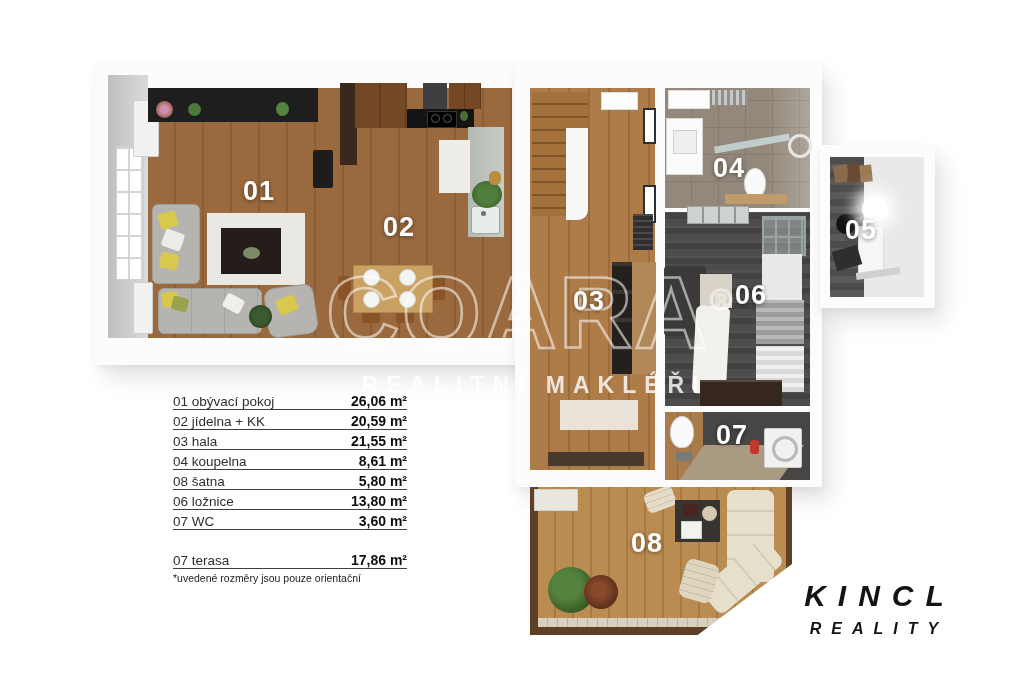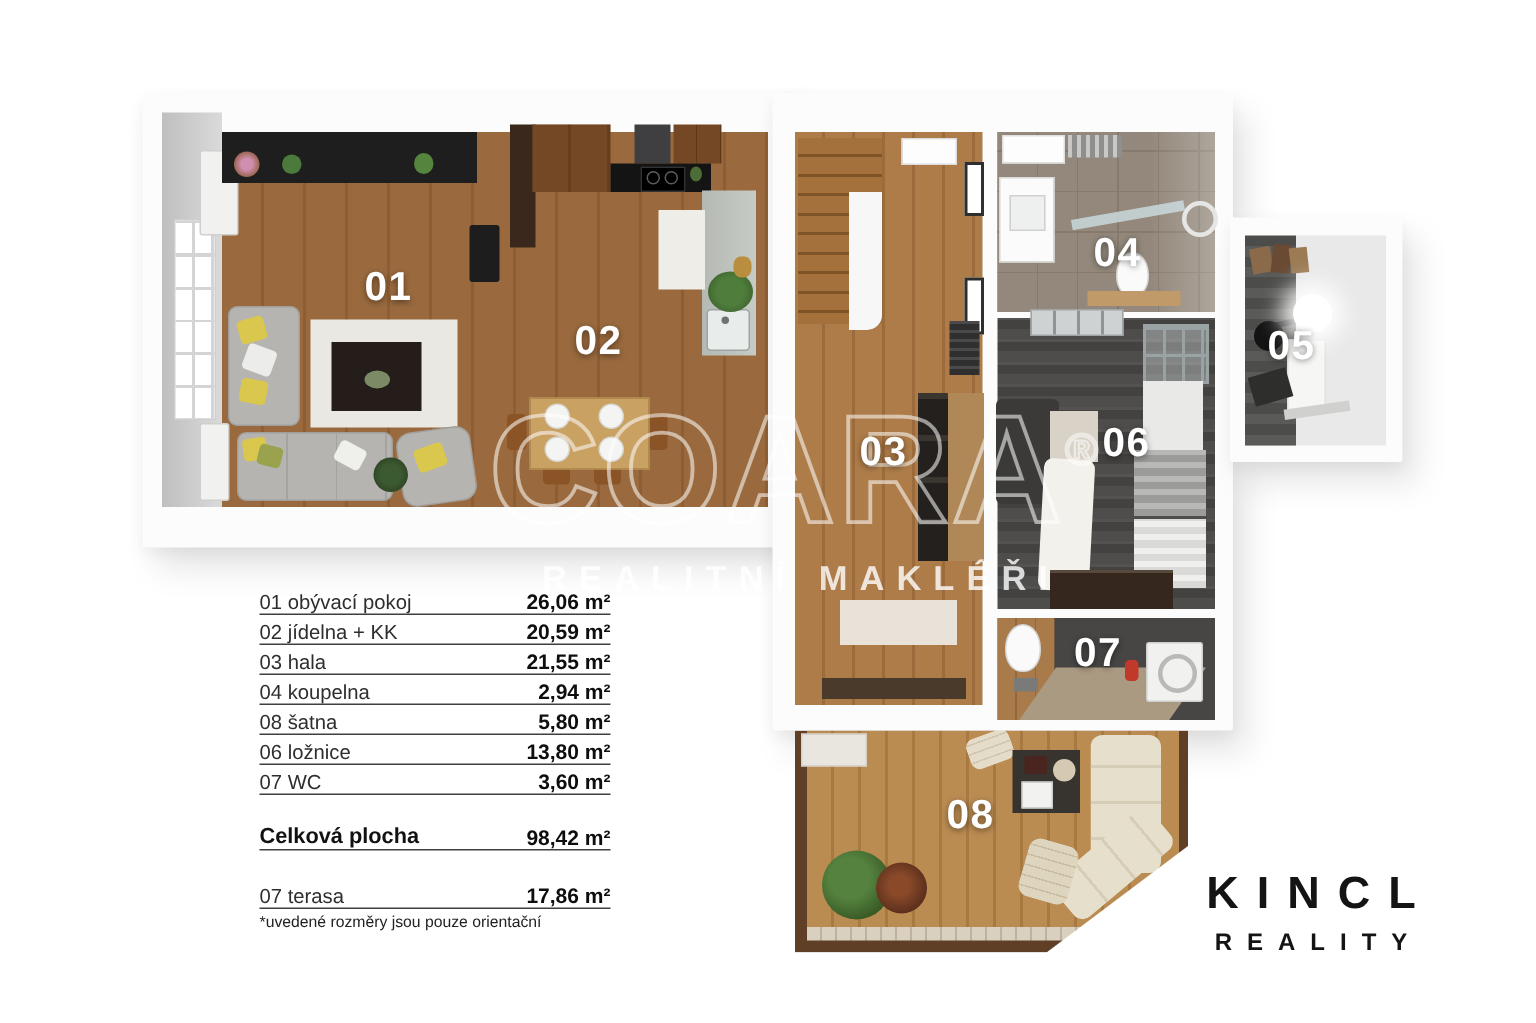--- a/index.html
+++ b/index.html
@@ -39,21 +39,21 @@
   .lg-title{font-size:15px;font-weight:bold;margin-bottom:20px;}
   .lg-row{display:flex;justify-content:space-between;align-items:flex-end;height:19px;
           border-bottom:1.5px solid #3f3f3f;}
   .lg-name{font-size:13.5px;color:#2e2e2e;}
   .lg-val{font-size:14px;font-weight:bold;color:#0e0e0e;margin-left:45px;}
   .lg-total{margin-top:17px;}
   .lg-total .lg-name{font-weight:bold;font-size:14.5px;color:#111;}
   .lg-extra{margin-top:19px;}
   .lg-note{font-size:10.5px;margin-top:3px;color:#222;}
   
-  #logo{position:absolute;left:791px;top:579px;width:168px;z-index:7;text-align:center;color:#141414;}
+  #logo{position:absolute;left:791px;top:579px;width:168px;z-index:7;text-align:center;color:#141414;font-style:italic;}
   .logo-brand{font-size:30px;font-weight:800;letter-spacing:12px;margin-left:10px;}
   .logo-sub{font-size:16px;font-weight:600;letter-spacing:10px;margin-top:7px;margin-left:8px;}
   
   #terrace{position:absolute;left:530px;top:487px;width:262px;height:148px;background:#5f3f26;
            clip-path:polygon(0 0,100% 0,100% 52%,64% 100%,0 100%);
            filter:drop-shadow(8px 10px 12px rgba(0,0,0,.14));z-index:1;}
   .deck{position:absolute;left:8px;top:0;right:6px;bottom:16px;
         background:repeating-linear-gradient(90deg,#bb8c52 0 16px,#a87a42 16px 18px);}
 </style>
 </head>
@@ -183,21 +183,21 @@
     <div class="abs" style="left:197px;top:3px;width:47px;height:92px;background:#e6dfcc;border-radius:8px;background-image:repeating-linear-gradient(0deg,transparent 0 22px,#d6cdb6 22px 24px);"></div>
     <div class="abs" style="left:170px;top:72px;width:84px;height:34px;background:#e6dfcc;border-radius:8px;transform:rotate(-40deg);background-image:repeating-linear-gradient(90deg,transparent 0 22px,#d6cdb6 22px 24px);"></div>
     <div class="abs" style="left:152px;top:74px;width:34px;height:40px;background:#ded5bf;border-radius:8px;transform:rotate(16deg);background-image:repeating-linear-gradient(0deg,transparent 0 6px,#c8bda2 6px 7px);"></div>
     <div class="abs" style="left:18px;top:80px;width:46px;height:46px;border-radius:50%;background:radial-gradient(circle at 40% 40%,#55823f 35%,#33531f 80%);"></div>
     <div class="abs" style="left:54px;top:88px;width:34px;height:34px;border-radius:50%;background:radial-gradient(circle at 45% 45%,#8a4a2a 25%,#5d2f1c 70%);"></div>
   </div>
 
   <div class="room-num" style="left:243px;top:176px;">01</div>
   <div class="room-num" style="left:383px;top:212px;">02</div>
   <div class="room-num" style="left:573px;top:286px;">03</div>
-  <div class="room-num" style="left:729px;top:153px;">04</div>
+  <div class="room-num" style="left:713px;top:153px;">04</div>
   <div class="room-num" style="left:845px;top:215px;">05</div>
   <div class="room-num" style="left:735px;top:280px;">06</div>
   <div class="room-num" style="left:716px;top:420px;">07</div>
   <div class="room-num" style="left:631px;top:528px;">08</div>
 
   <div class="wm-big"><span>COARA</span><span class="wm-reg">®</span></div>
   <div class="wm-tag">REALITNÍ MAKLÉŘI</div>
 
   <div id="legend">
     <div class="lg-row">
@@ -207,37 +207,33 @@
     <div class="lg-row">
         <span class="lg-name">02 jídelna + KK</span>
         <span class="lg-val">20,59 m²</span>
       </div>
     <div class="lg-row">
         <span class="lg-name">03 hala</span>
         <span class="lg-val">21,55 m²</span>
       </div>
     <div class="lg-row">
         <span class="lg-name">04 koupelna</span>
-        <span class="lg-val">2,94 m²</span>
+        <span class="lg-val">8,61 m²</span>
       </div>
     <div class="lg-row">
         <span class="lg-name">08 šatna</span>
         <span class="lg-val">5,80 m²</span>
       </div>
     <div class="lg-row">
         <span class="lg-name">06 ložnice</span>
         <span class="lg-val">13,80 m²</span>
       </div>
     <div class="lg-row">
         <span class="lg-name">07 WC</span>
         <span class="lg-val">3,60 m²</span>
-      </div>
-    <div class="lg-row lg-total">
-        <span class="lg-name">Celková plocha</span>
-        <span class="lg-val">98,42 m²</span>
       </div>
     <div class="lg-row lg-extra">
         <span class="lg-name">07 terasa</span>
         <span class="lg-val">17,86 m²</span>
       </div>
     <div class="lg-note">*uvedené rozměry jsou pouze orientační</div>
   </div>
 
   <div id="logo">
     <div class="logo-brand">KINCL</div>

